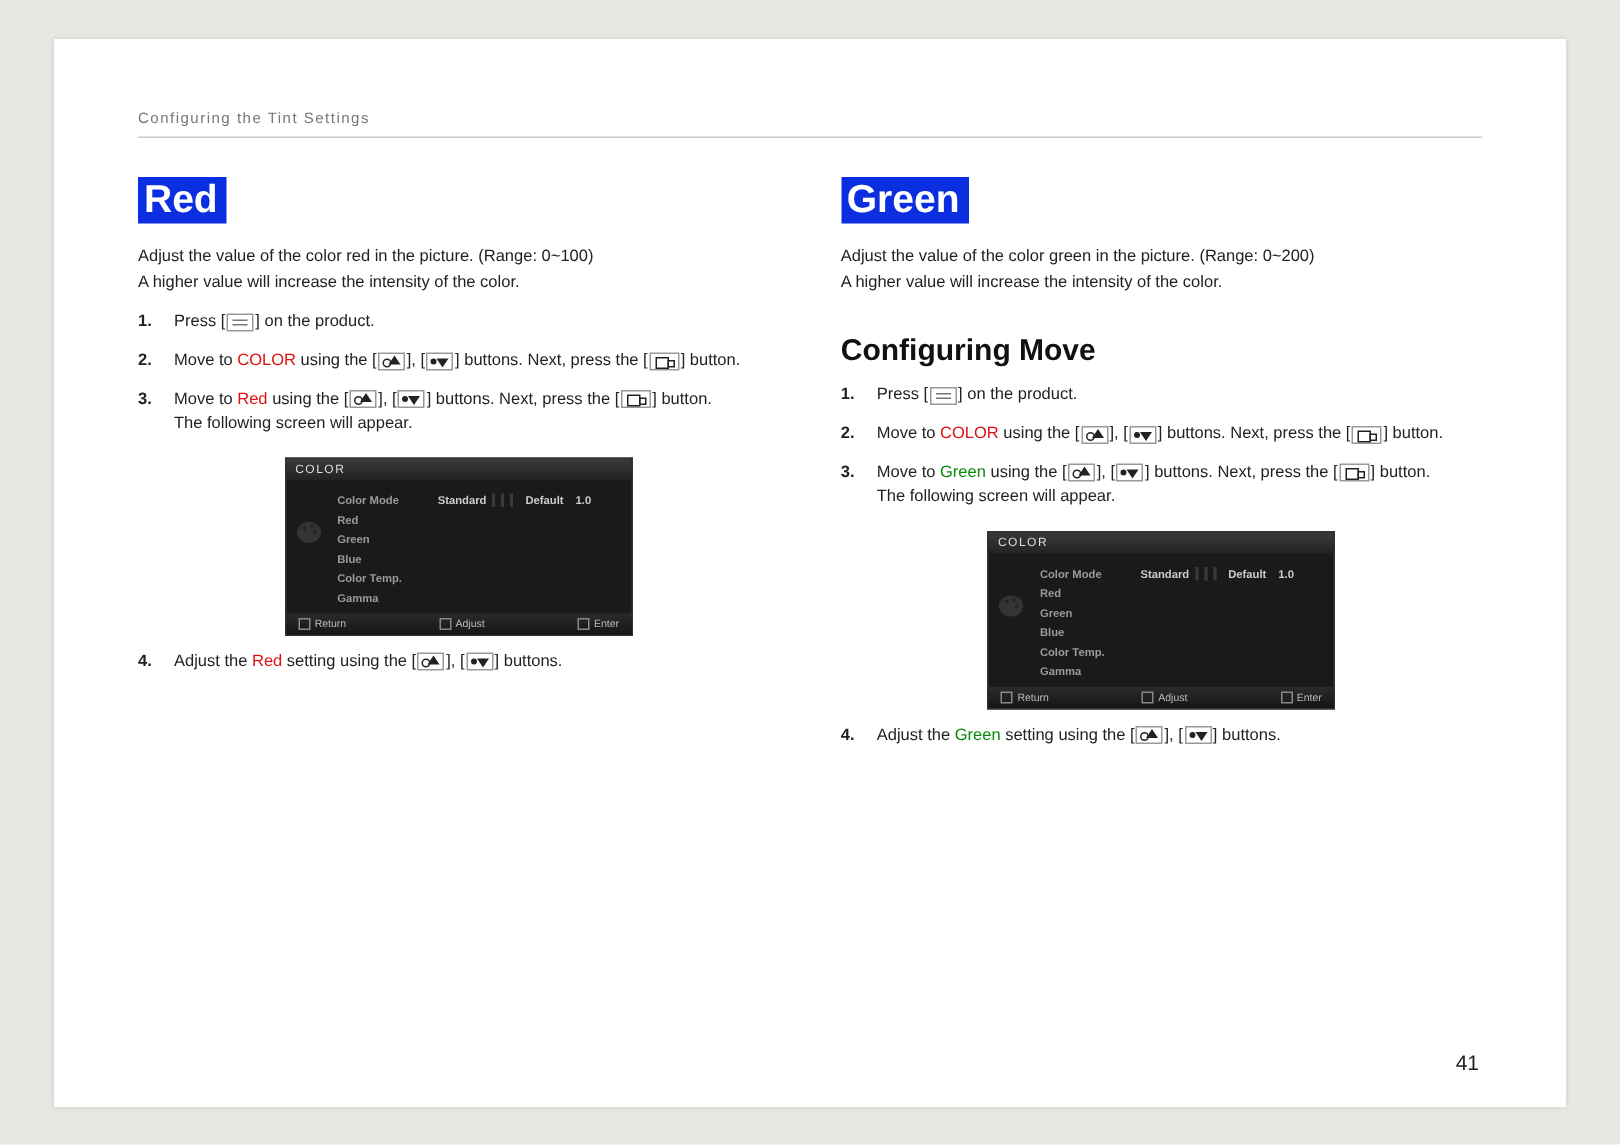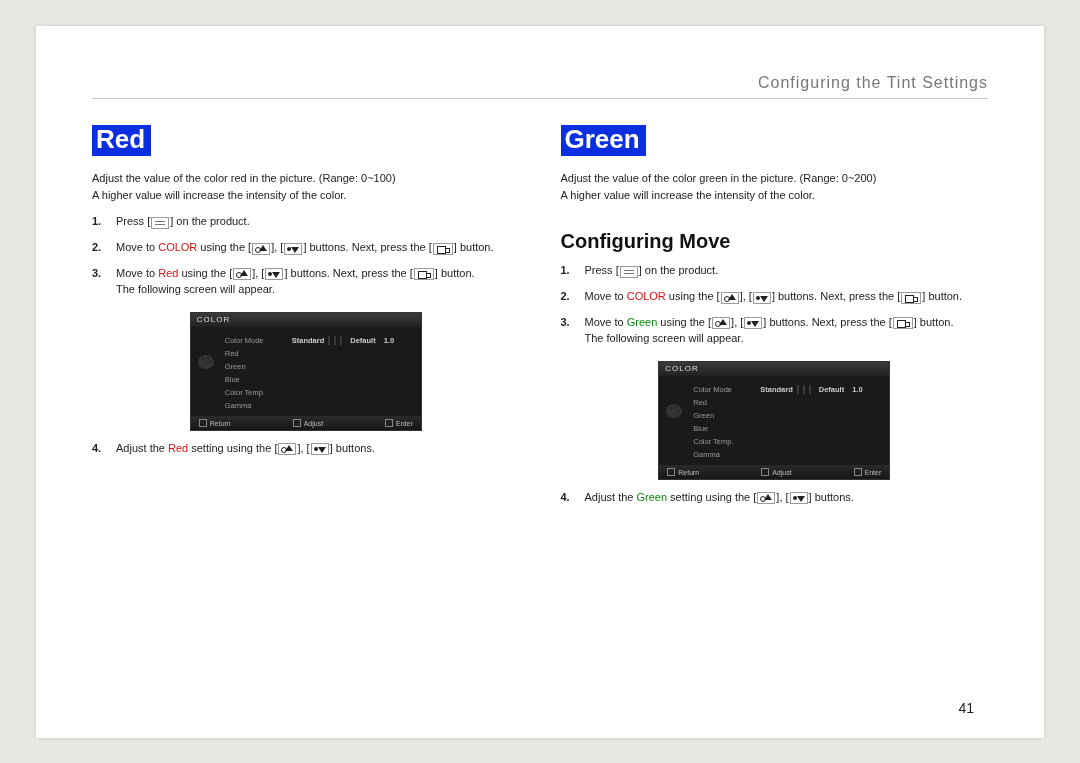--- a/index.html
+++ b/index.html
@@ -14,24 +14,23 @@
   .page {
     width: 1008px;
     height: 712px;
     background: #ffffff;
     box-shadow: 0 0 4px rgba(0,0,0,0.12);
     padding: 48px 56px 28px 56px;
     position: relative;
     overflow: hidden;
   }
   .breadcrumb {
-    font-size: 16px;
+    font-size: 10px;
     letter-spacing: 1px;
     color: #777;
-    text-align: right;
   }
   .rule {
     height: 1px;
     background: #c8c8c8;
     margin-top: 6px;
   }
   .columns {
     display: flex;
     gap: 41px;
     margin-top: 26px;
@@ -169,21 +168,21 @@
     padding: 7px 6px 6px 6px;
     gap: 8px;
   }
   .osd-icon {
     width: 20px;
     display: flex;
     align-items: flex-start;
     padding-top: 20px;
   }
   .osd-icon svg { opacity: 0.45; }
-  .osd-labels { flex: 0 0 55px; display: flex; flex-direction: column; gap: 4px; margin-top: 2px;}
+  .osd-labels { flex: 0 0 55px; display: flex; flex-direction: column; gap: 4px; margin-top: 2px; font-weight: bold;}
   .osd-labels span { font-size: 7.5px; color: #9a9a9a; }
   .osd-values { flex: 1; display: flex; flex-direction: row; gap: 4px; margin-top: 2px; font-weight: bold;}
   .osd-val-text { font-size: 7.5px; color: #ccc; padding-left: 4px;}
   .bar {
     height: 9px;
     background: #2a2a2a;
     border: 1px solid #3a3a3a;
     position: relative;
     overflow: hidden;
   }
@@ -215,21 +214,21 @@
     color: #bbb;
   }
   .osd-foot-item .g {
     width: 8px; height: 8px;
     border: 1px solid #888;
     display: inline-block;
   }
   .page-num {
     position: absolute;
     bottom: 22px;
-    right: 70px;
+    right: 58px;
     font-size: 14px;
     color: #222;
     margin-top: 16px;
   }
 </style>
 </head>
 <body>
 
 <div class="page">
   <div class="breadcrumb">Configuring the Tint Settings</div>

